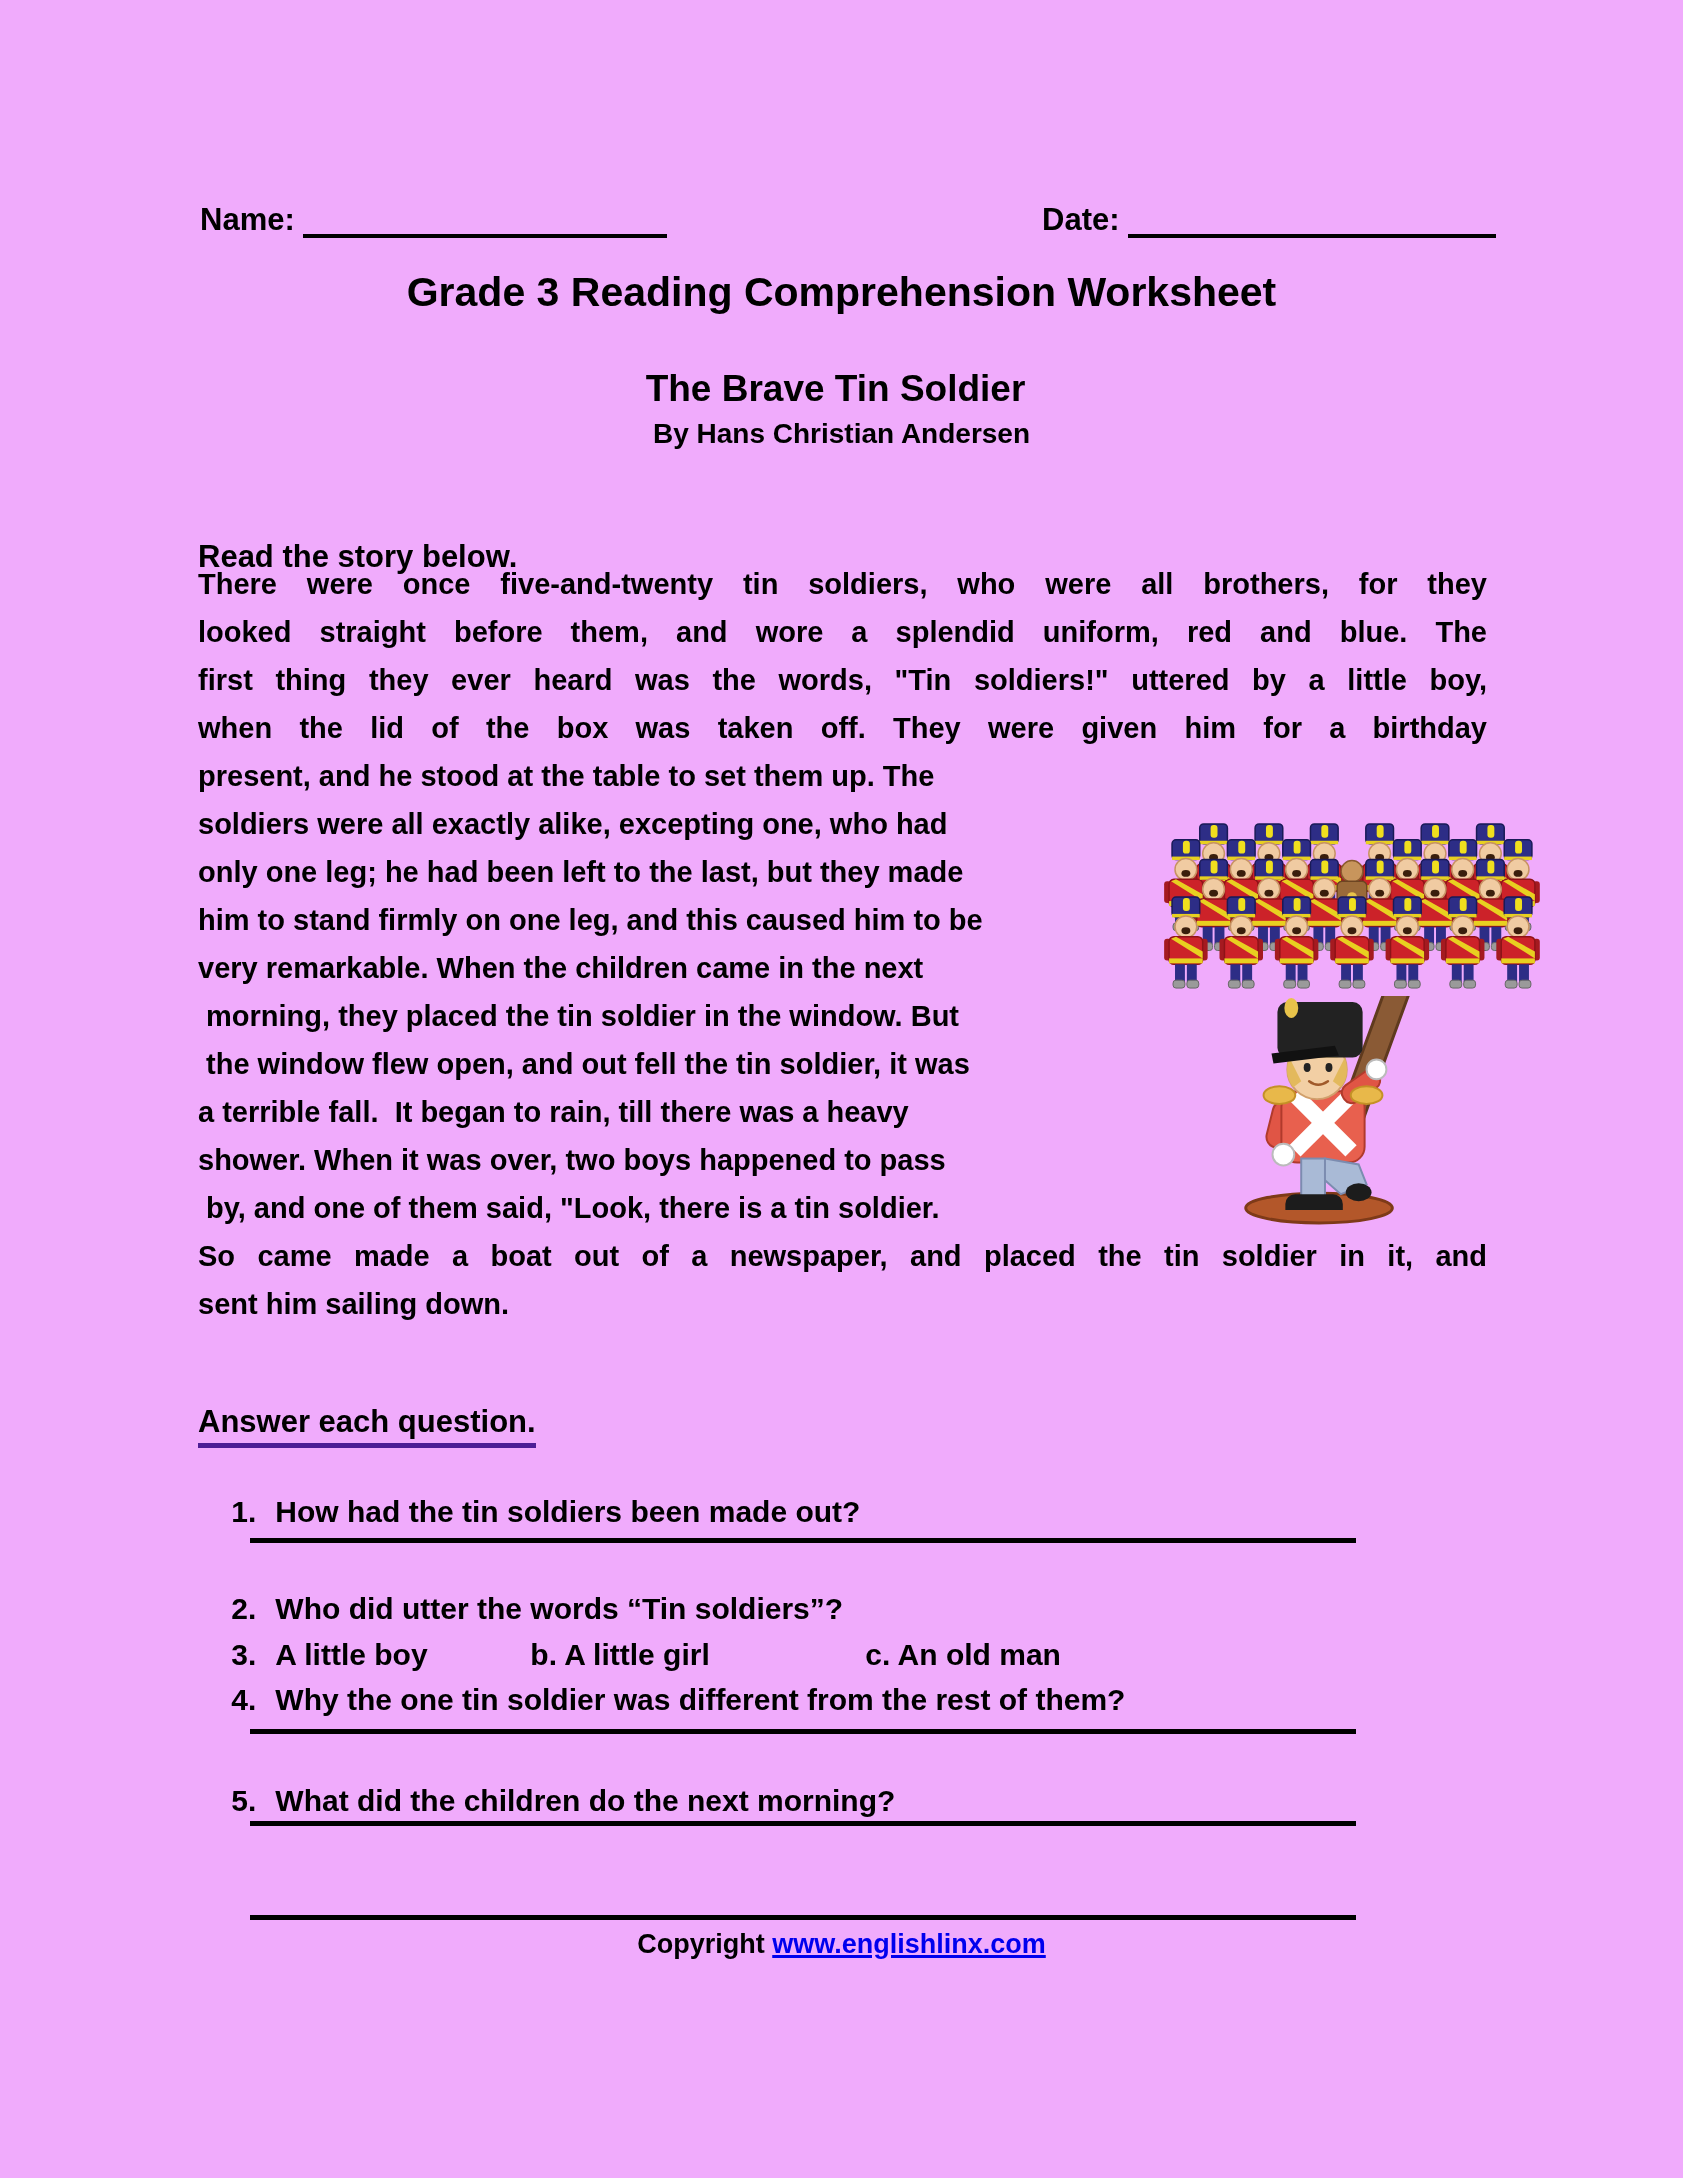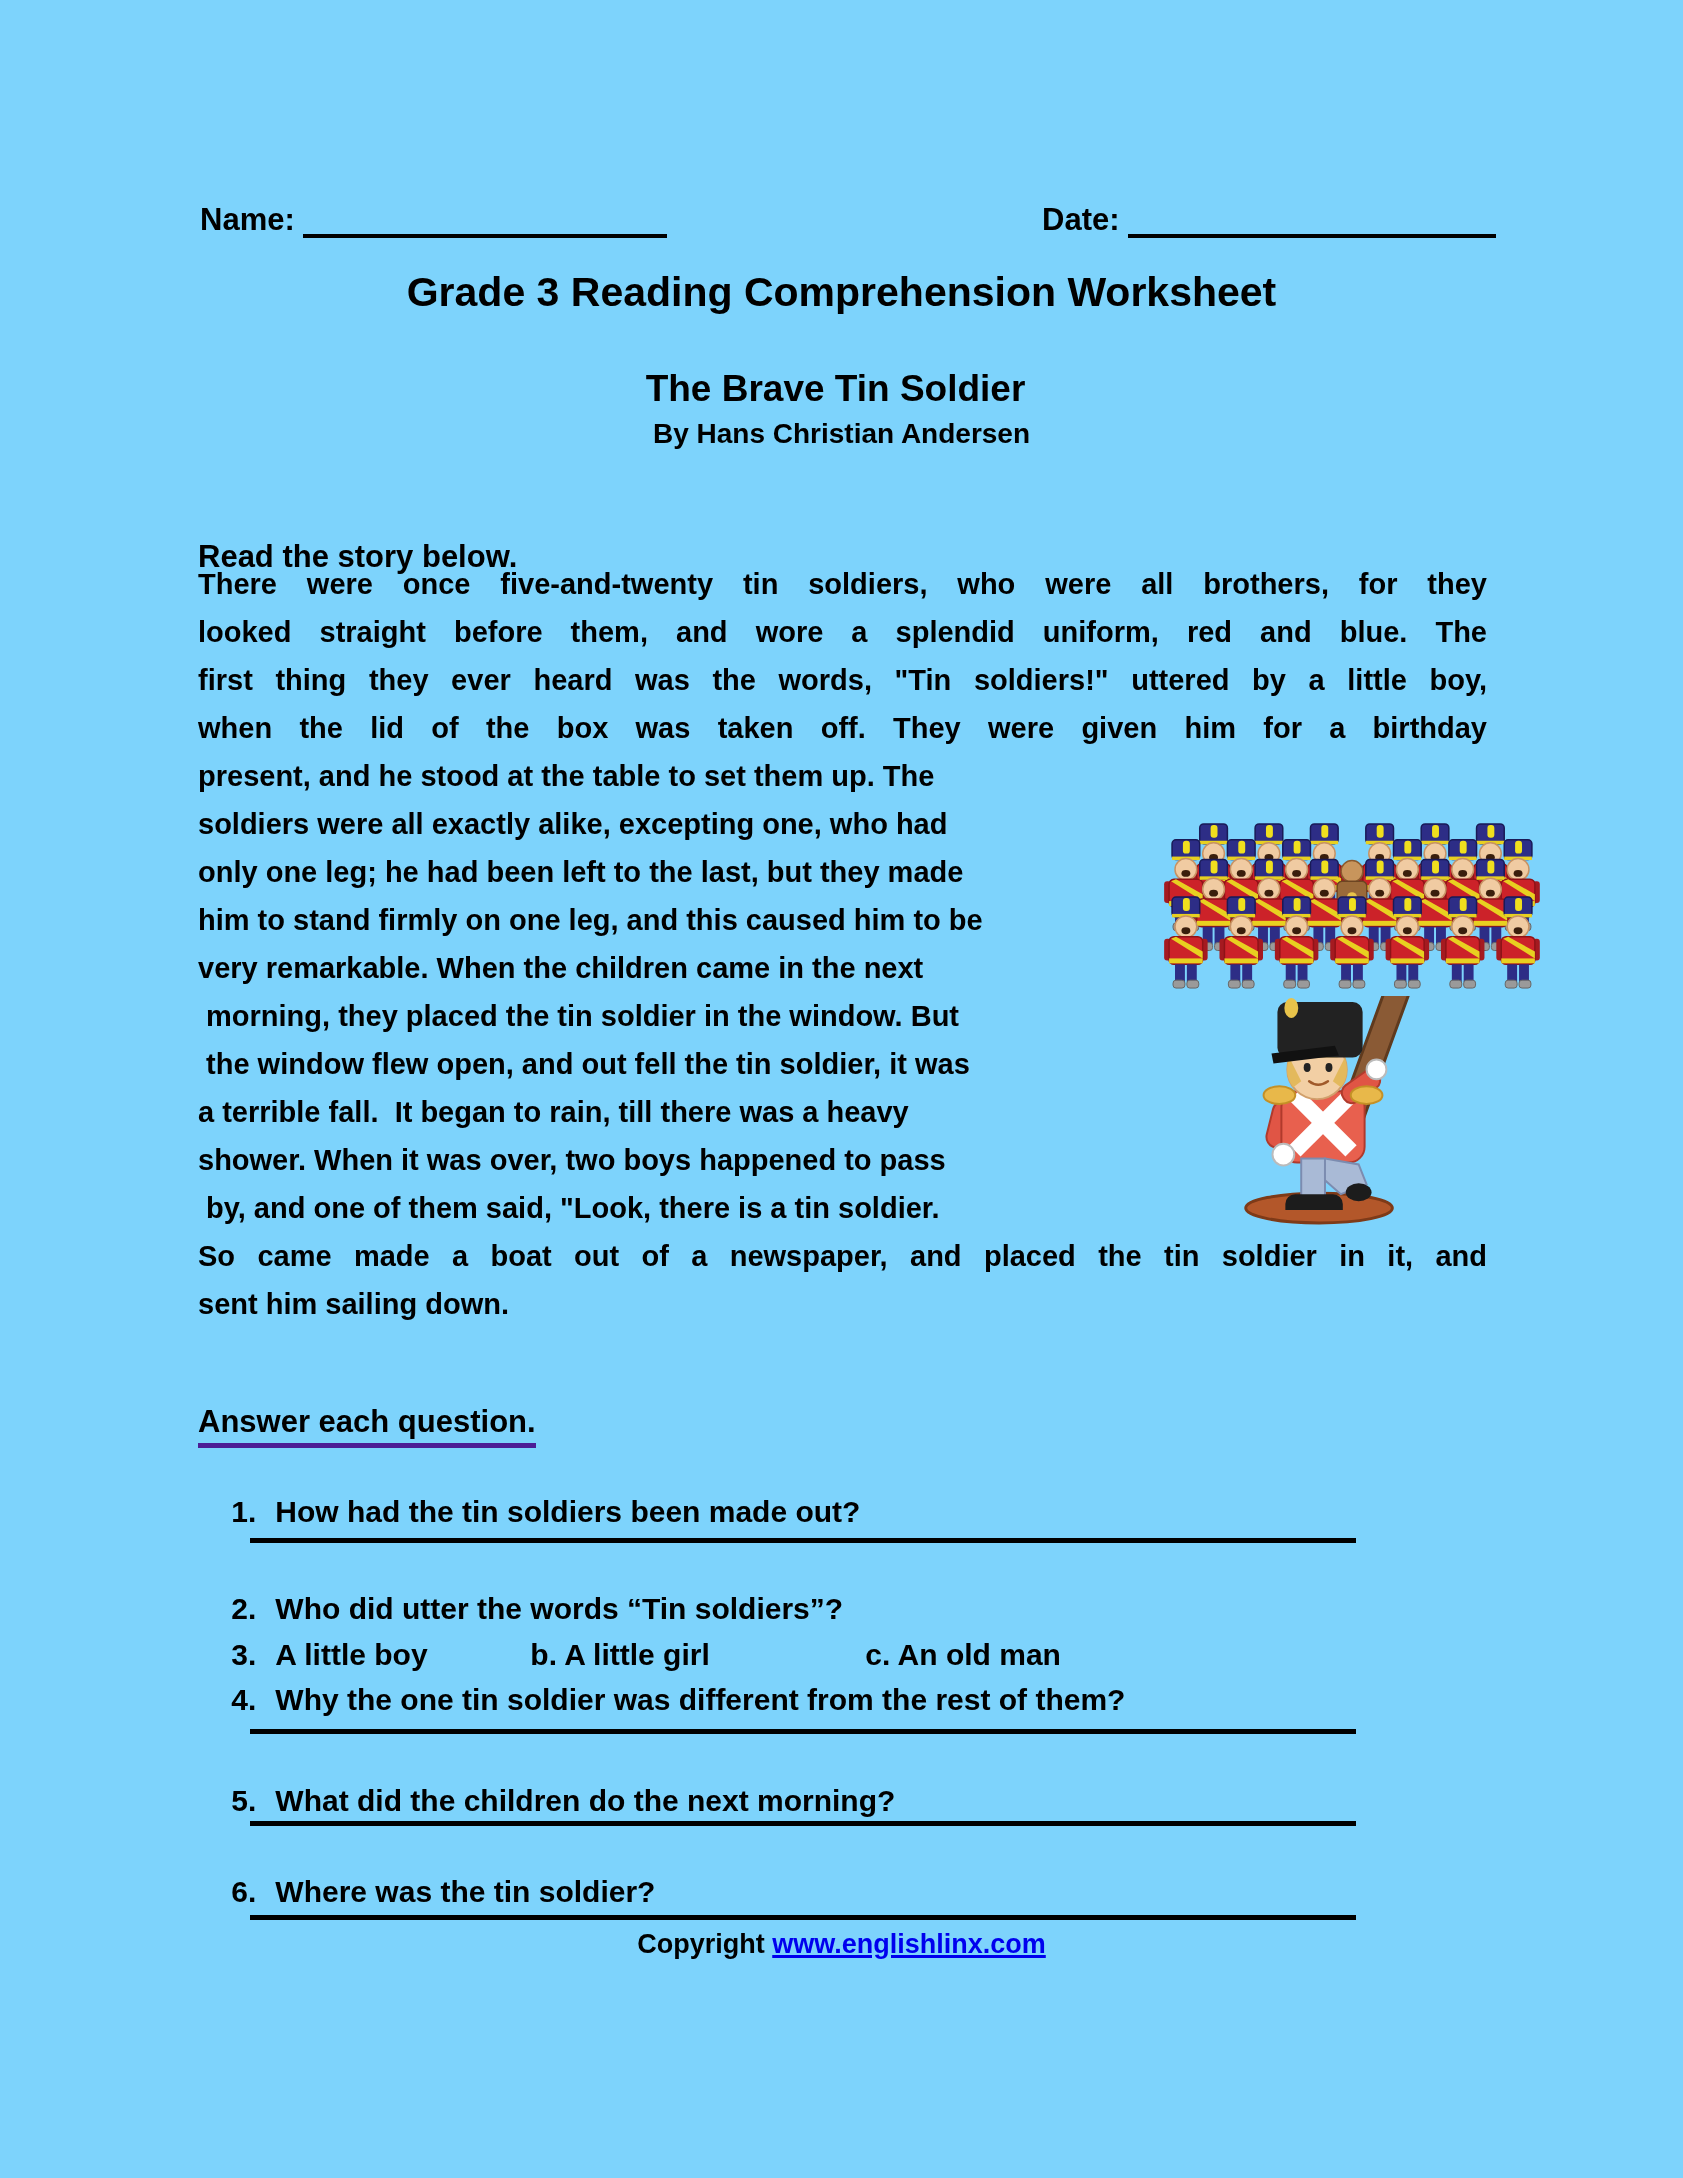--- a/index.html
+++ b/index.html
@@ -1,19 +1,19 @@
 <!DOCTYPE html>
 <html><head>
 <meta charset="utf-8">
 <style>
   html,body{margin:0;padding:0;background:#888;}
   .page{
     position:relative;
     width:1683px;height:2178px;
-    background:#7dd3fc;
+    background:#f0abfc;
     font-family:"Liberation Sans", sans-serif;
     font-weight:700;
     color:#000;
     margin:0 auto;
     overflow:hidden;
   }
   .abs{position:absolute;}
   
   .field-label{font-size:31px;}
   .blank{display:inline-block;border-bottom:4px solid #000;height:38px;vertical-align:bottom;margin-left:8px;}
@@ -182,23 +182,20 @@
   <div class="abs q-row" style="top:1649px;">
     <span class="q-num">4.</span><span class="q-text">Why the one tin soldier was different from the rest of them?</span>
   </div>
   <div class="abs ans-rule" style="top:1729px;"></div>
 
   <div class="abs q-row" style="top:1750px;">
     <span class="q-num">5.</span><span class="q-text">What did the children do the next morning?</span>
   </div>
   <div class="abs ans-rule" style="top:1821px;"></div>
 
-  <div class="abs q-row" style="top:1841px;">
-    <span class="q-num">6.</span><span class="q-text">Where was the tin soldier?</span>
-  </div>
   <div class="abs ans-rule" style="top:1915px;"></div>
 
   <div class="abs copyright">
     <span>Copyright</span>
     <a href="#" style="color:#0000ee;">www.englishlinx.com</a>
   </div>
 
 </div>
 
 

